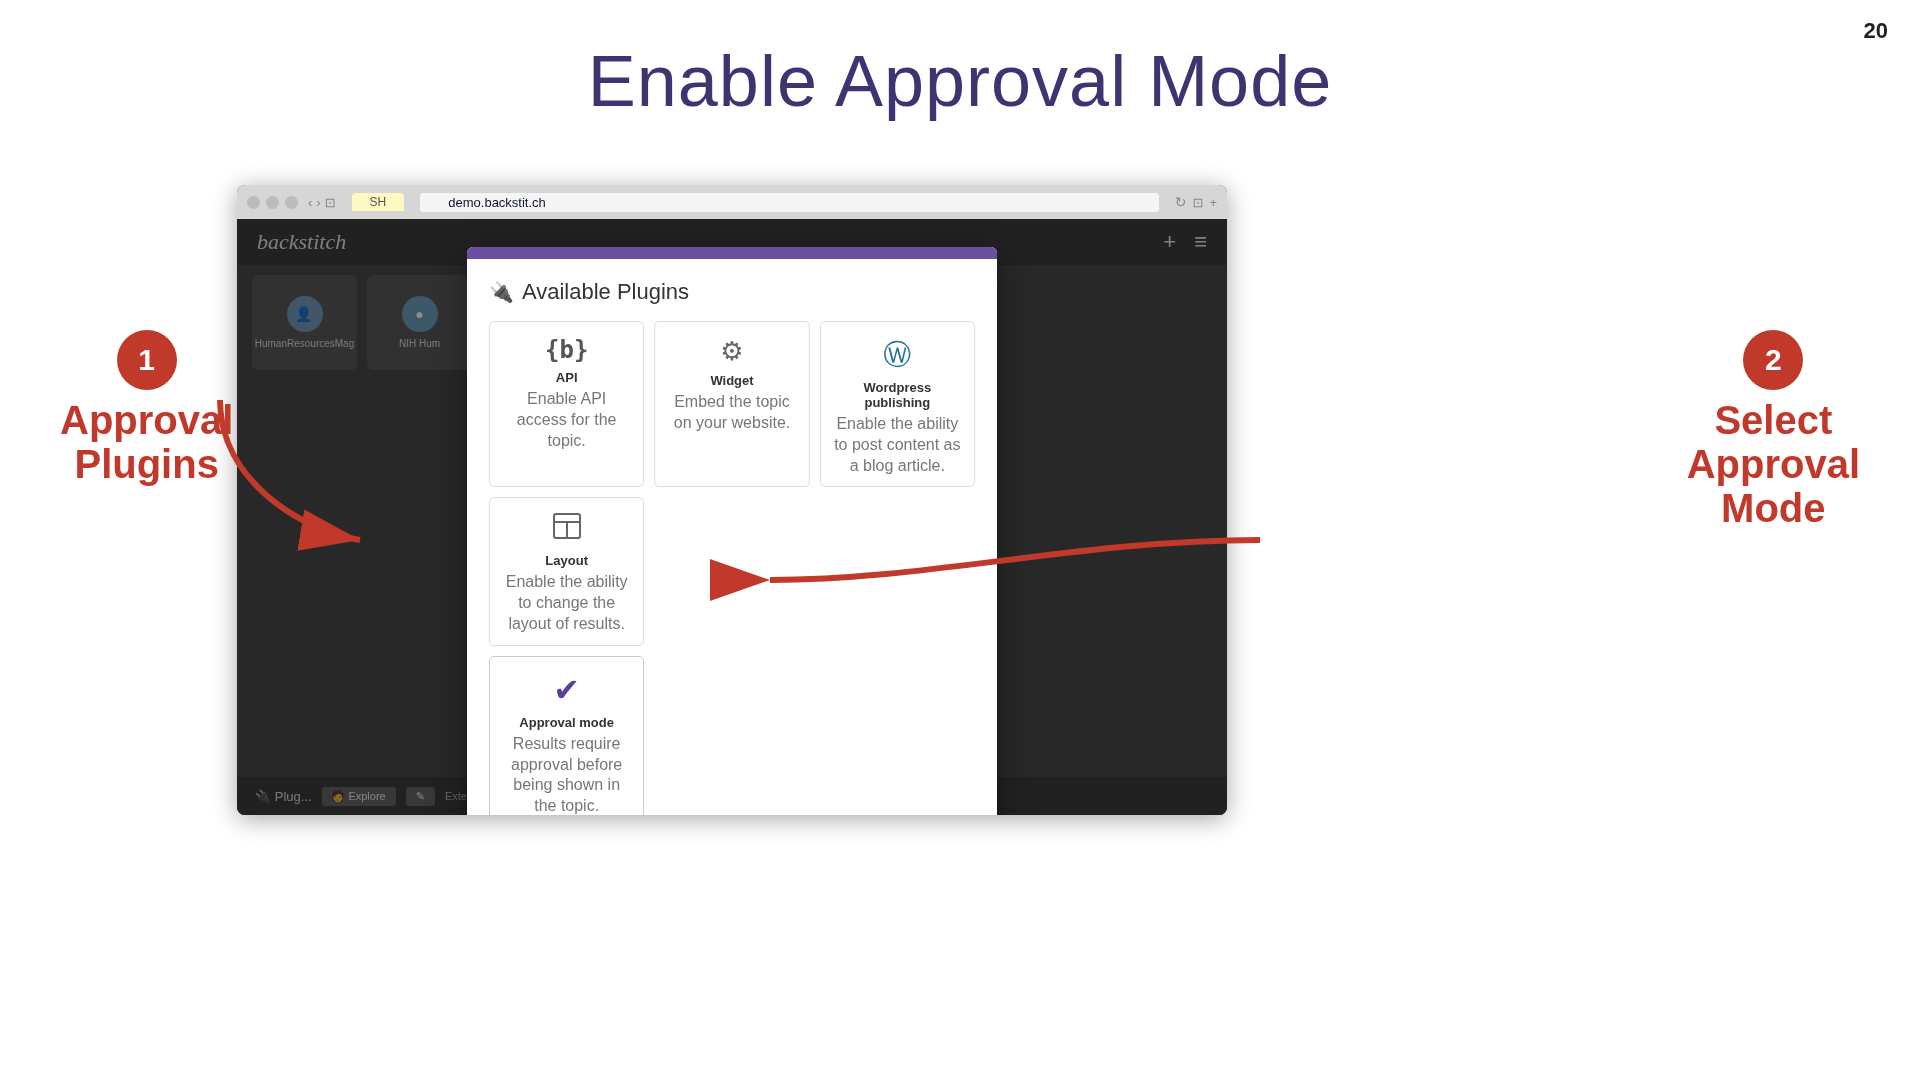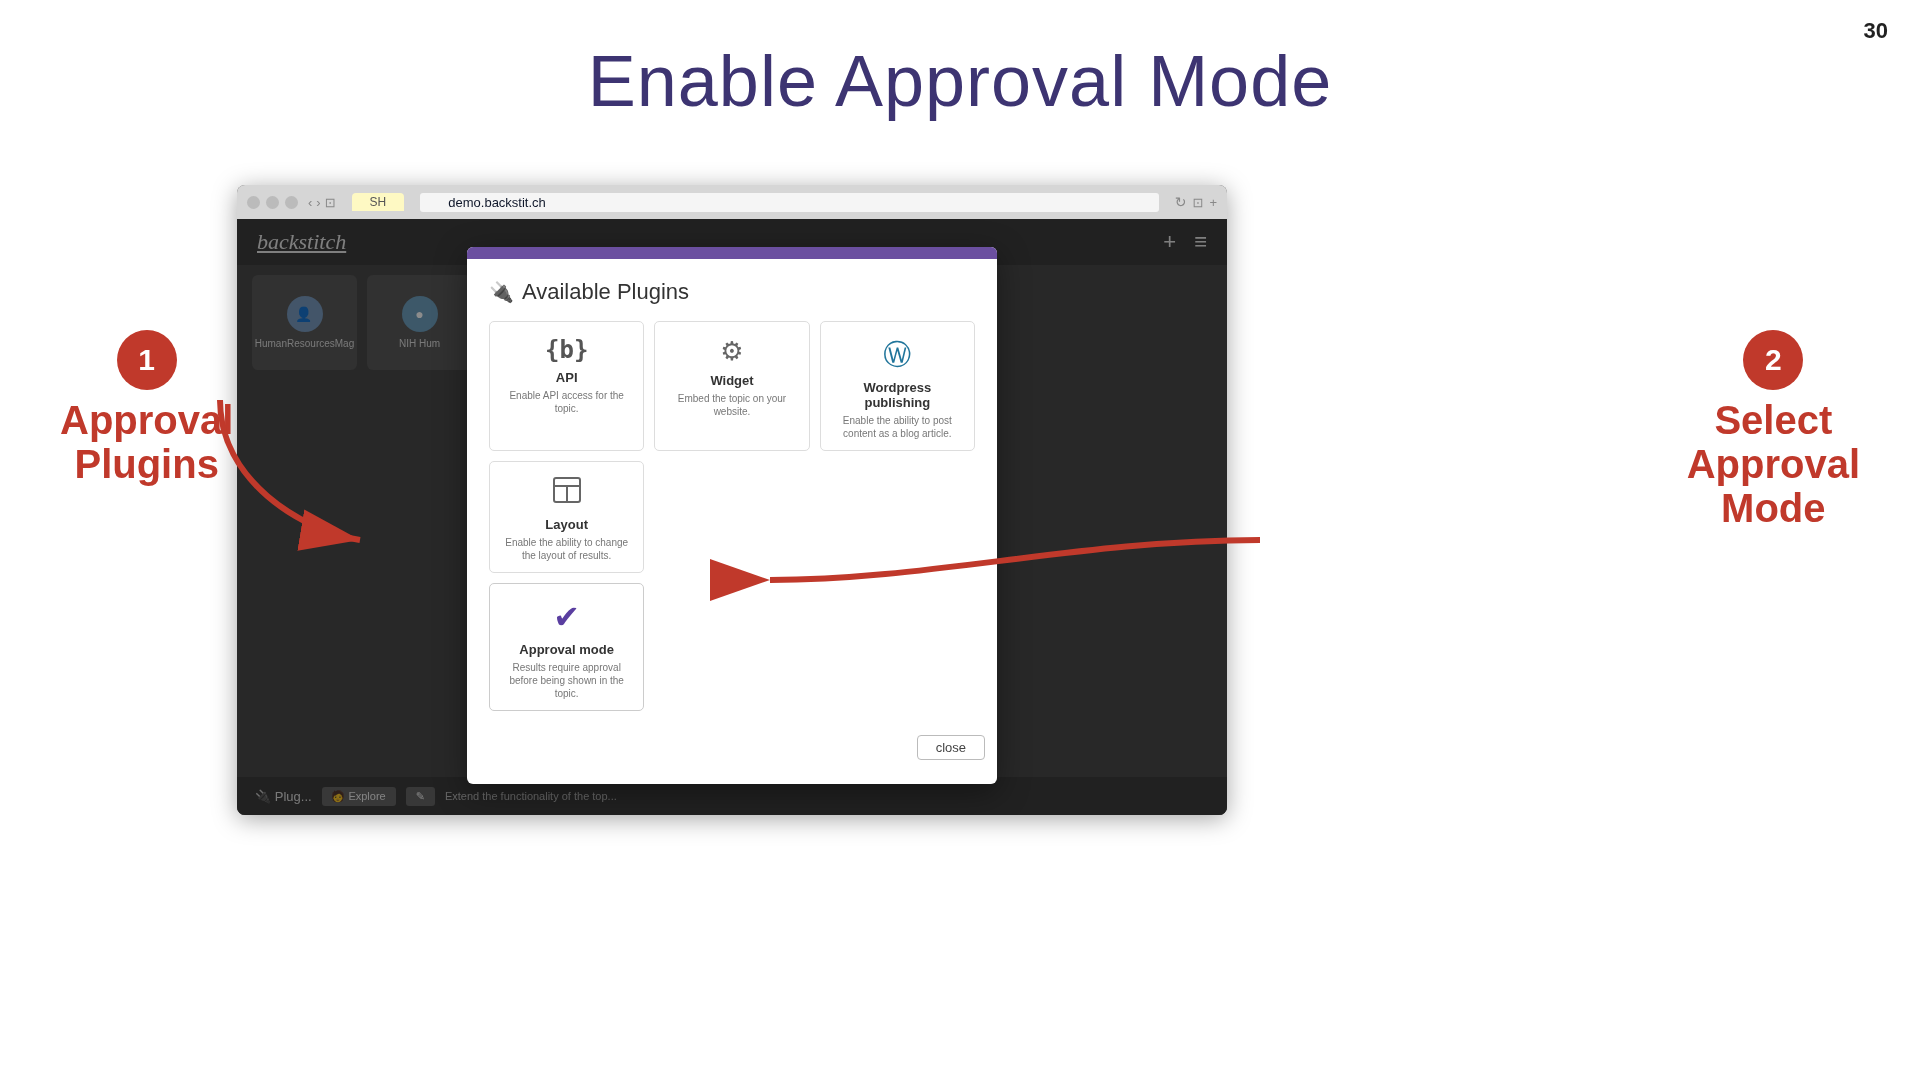--- a/index.html
+++ b/index.html
@@ -106,21 +106,20 @@
       display: flex;
       align-items: center;
       padding: 0 20px;
       justify-content: space-between;
     }
     .app-logo {
       font-family: cursive;
       font-size: 22px;
       color: #e8e8e8;
       font-style: italic;
-      text-decoration: underline;
     }
     .app-header-actions {
       display: flex;
       gap: 18px;
       align-items: center;
     }
     .header-icon {
       color: #e8e8e8;
       font-size: 22px;
       cursor: pointer;
@@ -263,21 +262,21 @@
       font-size: 32px;
     }
     .plugin-name {
       font-size: 13px;
       font-weight: bold;
       color: #333;
       margin-bottom: 4px;
       text-align: center;
     }
     .plugin-desc {
-      font-size: 10px;
+      font-size: 16px;
       color: #777;
       text-align: center;
       line-height: 1.3;
     }
 
     .modal-footer {
       display: flex;
       justify-content: flex-end;
       padding: 8px 12px 24px;
     }
@@ -315,21 +314,21 @@
       font-weight: 900;
       color: #c0392b;
       line-height: 1.1;
       text-align: center;
       margin-top: 8px;
     }
   </style>
 </head>
 <body>
 
-<div class="page-number">30</div>
+<div class="page-number">20</div>
 
 <h1 class="main-title">Enable Approval Mode</h1>
 
 <div class="browser-window">
 
   <div class="browser-chrome">
     <span class="browser-btn"></span>
     <span class="browser-btn"></span>
     <span class="browser-btn"></span>
     <div class="browser-nav">

